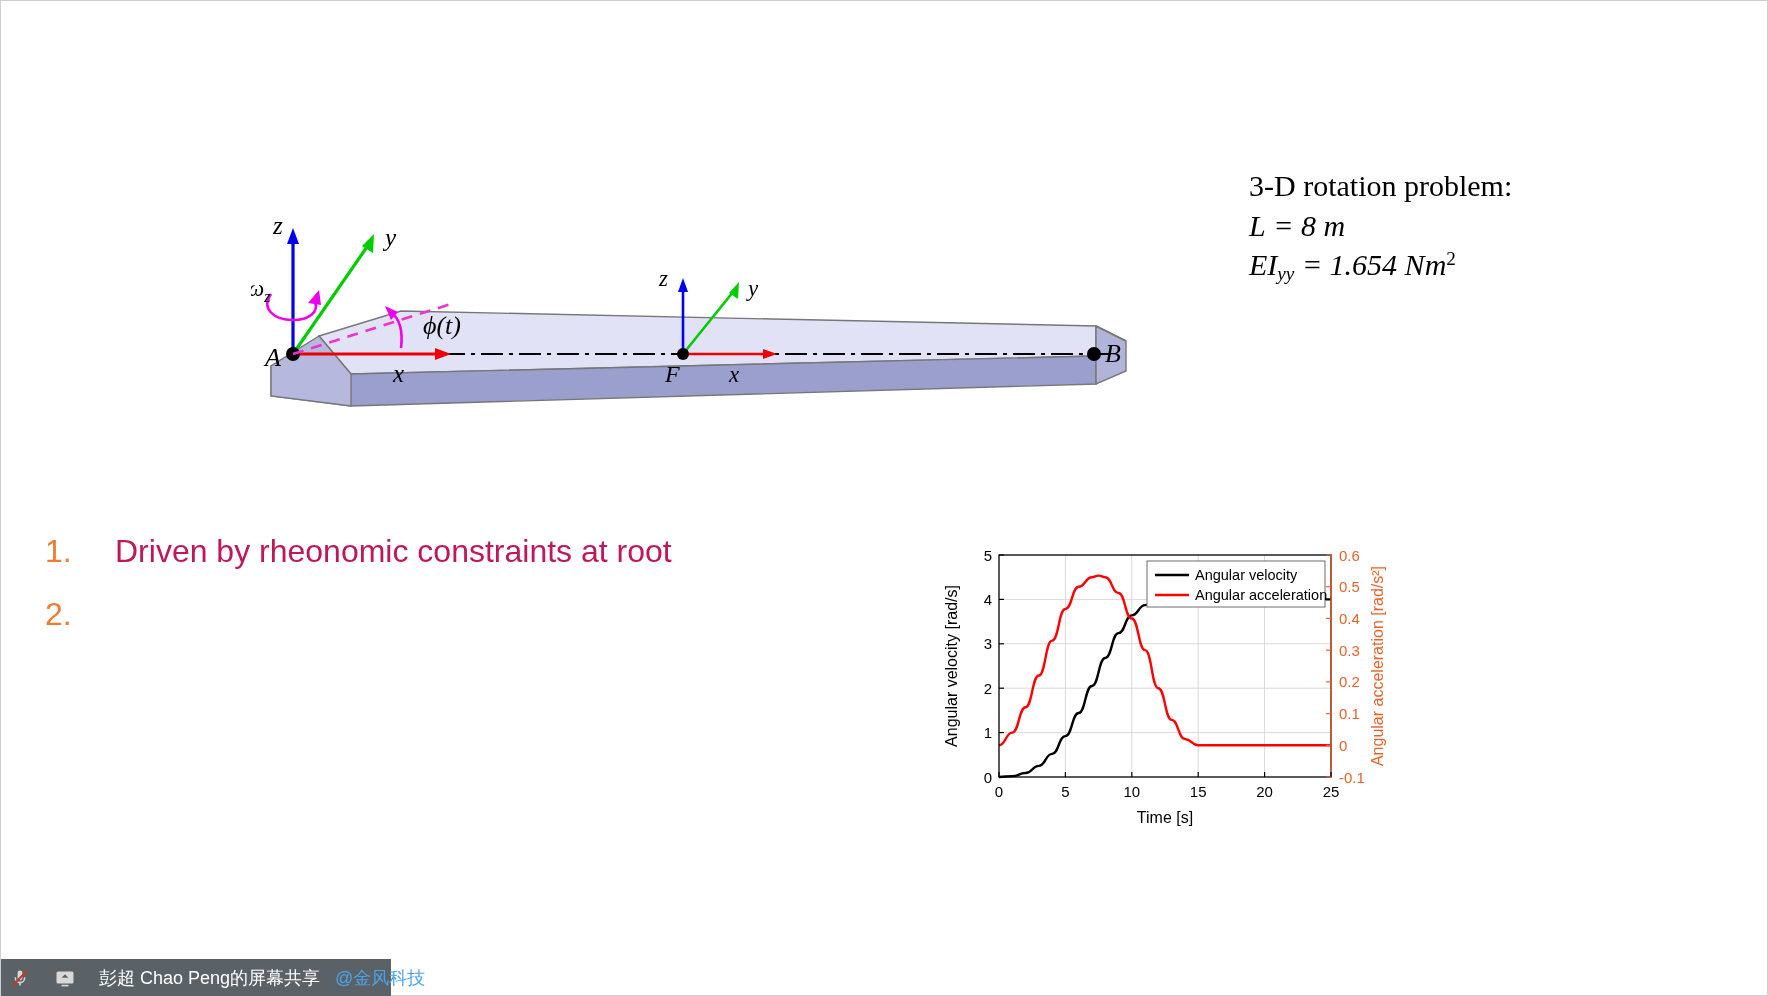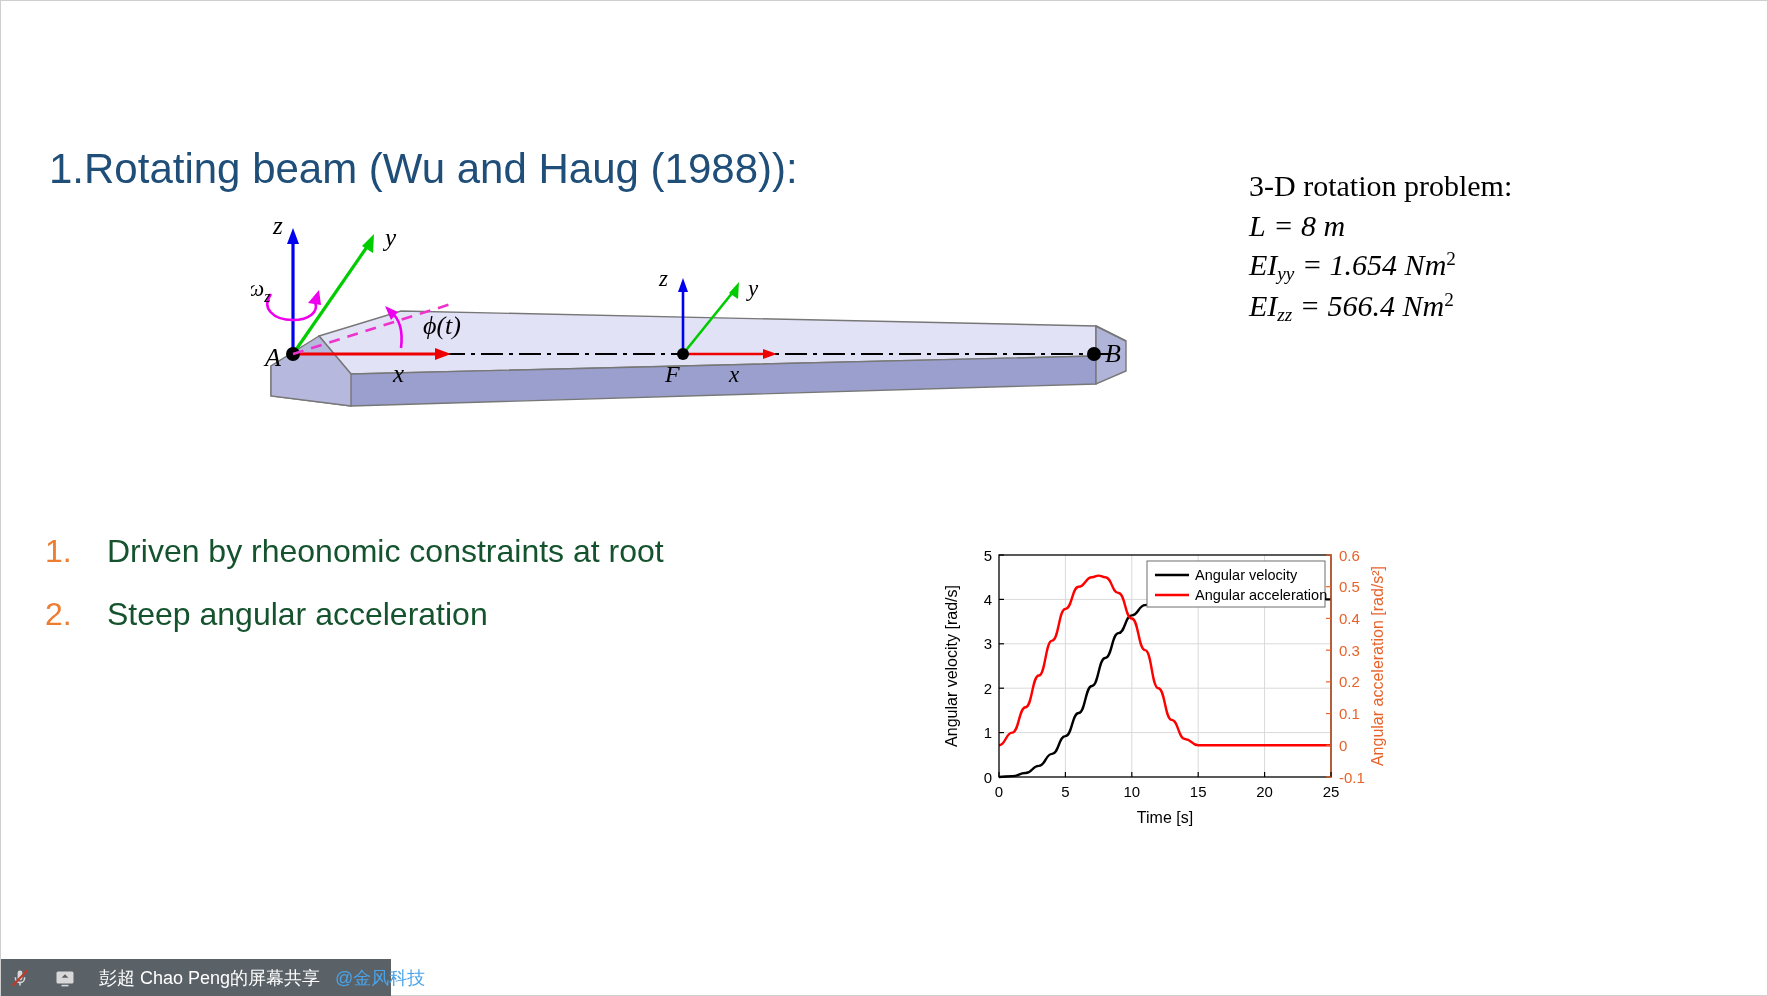--- a/index.html
+++ b/index.html
@@ -15,21 +15,21 @@
                  font-family:"Liberation Serif",serif;line-height:1.32;}
   .formula-block .f{font-size:30px;white-space:nowrap;}
   .formula-block .it{font-style:italic;}
   sub.s{font-size:0.64em;font-style:italic;vertical-align:-0.25em;}
   sup.s{font-size:0.64em;vertical-align:0.5em;}
 
   
   .bullets{position:absolute;left:44px;top:532px;}
   .brow{display:flex;align-items:flex-start;margin-bottom:26px;}
   .bnum{color:#ed7d31;font-size:32px;width:62px;flex:0 0 62px;}
-  .btxt{color:#14532d;font-size:32px;white-space:nowrap;}
+  .btxt{color:#be185d;font-size:32px;white-space:nowrap;margin-left:8px;}
 
   
   .cite-box{position:absolute;left:68px;top:938px;width:1625px;height:42px;
             border:1px solid #2e5f8a;box-sizing:border-box;background:#fff;}
   .cite-text{position:absolute;left:14px;top:8px;font-size:17.5px;color:#1f4e79;white-space:nowrap;}
 
   
   .sharebar{position:absolute;left:0;top:958px;width:390px;height:38px;background:#5a6268;
             display:flex;align-items:center;padding-left:8px;box-sizing:border-box;gap:15px;}
   .sharebar .icn{width:26px;height:26px;margin-right:8px;display:flex;align-items:center;justify-content:center;}
@@ -38,35 +38,30 @@
 
   .dgm{position:absolute;left:250px;top:215px;}
   .chart{position:absolute;left:930px;top:540px;}
   svg{display:block;}
 </style>
 </head>
 <body>
 
 <div class="slide">
 
-  <div class="subtitle">1.Rotating beam (Wu and Haug (1988)):</div>
 
   <div class="formula-block">
     <div class="f">3-D rotation problem:</div>
     <div class="f">
       <span class="it">L</span>
       <span class="it">= 8 m</span>
     </div>
     <div class="f">
       <span class="it">EI</span><sub class="s">yy</sub>
       <span class="it">= 1.654 Nm</span><sup class="s">2</sup>
-    </div>
-    <div class="f">
-      <span class="it">EI</span><sub class="s">zz</sub>
-      <span class="it">= 566.4 Nm</span><sup class="s">2</sup>
     </div>
   </div>
 
   <div class="dgm">
     <svg width="900" height="230" viewBox="0 0 900 230">
 
       <polygon points="68,120 150,95 845,110 845,140 100,158" fill="#e2e2f7" stroke="#777777" stroke-width="1.4"></polygon>
       <polygon points="20,150 100,158 845,140 845,168 100,190 20,180" fill="#9a9fce" stroke="#777777" stroke-width="1.4"></polygon>
       <polygon points="68,120 20,150 20,180 100,190 100,158" fill="#b6b9dd" stroke="#777777" stroke-width="1.4"></polygon>
       <polygon points="845,110 875,125 875,155 845,168 845,140" fill="#b0b4d8" stroke="#777777" stroke-width="1.4"></polygon>
@@ -118,21 +113,20 @@
     </svg>
   </div>
 
   <div class="bullets">
     <div class="brow">
       <div class="bnum">1.</div>
       <div class="btxt">Driven by rheonomic constraints at root</div>
     </div>
     <div class="brow">
       <div class="bnum">2.</div>
-      <div class="btxt">Steep angular acceleration</div>
     </div>
   </div>
 
   <div class="chart">
     <svg id="chart-svg" width="470" height="300" viewBox="0 0 470 300">
         <rect x="68" y="14" width="332" height="222" fill="#ffffff" stroke="none"></rect>
         <line x1="68" y1="191.6" x2="400" y2="191.6" stroke="#d9d9d9" stroke-width="1"></line>
         <line x1="68" y1="147.2" x2="400" y2="147.2" stroke="#d9d9d9" stroke-width="1"></line>
         <line x1="68" y1="102.80000000000001" x2="400" y2="102.80000000000001" stroke="#d9d9d9" stroke-width="1"></line>
         <line x1="68" y1="58.39999999999998" x2="400" y2="58.39999999999998" stroke="#d9d9d9" stroke-width="1"></line>

